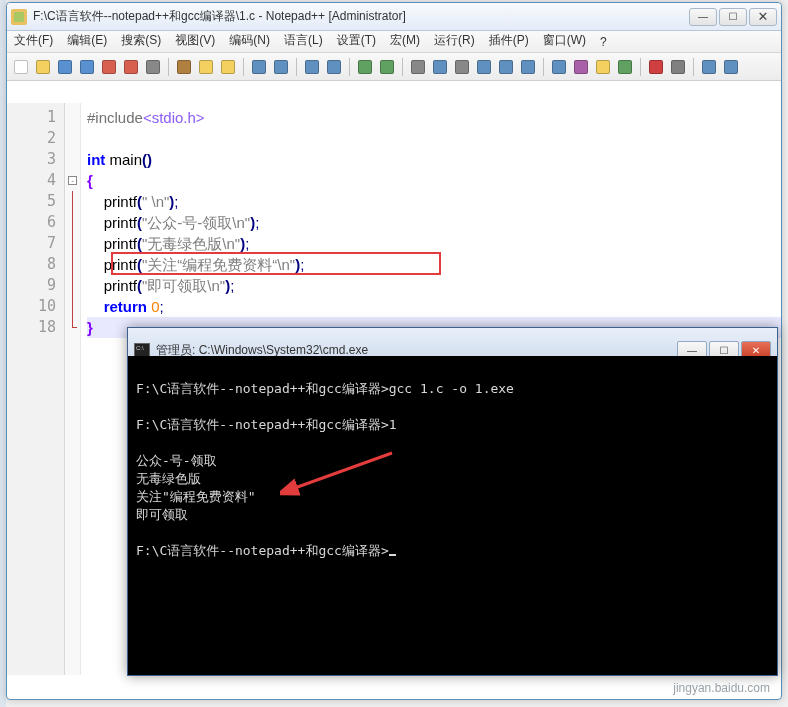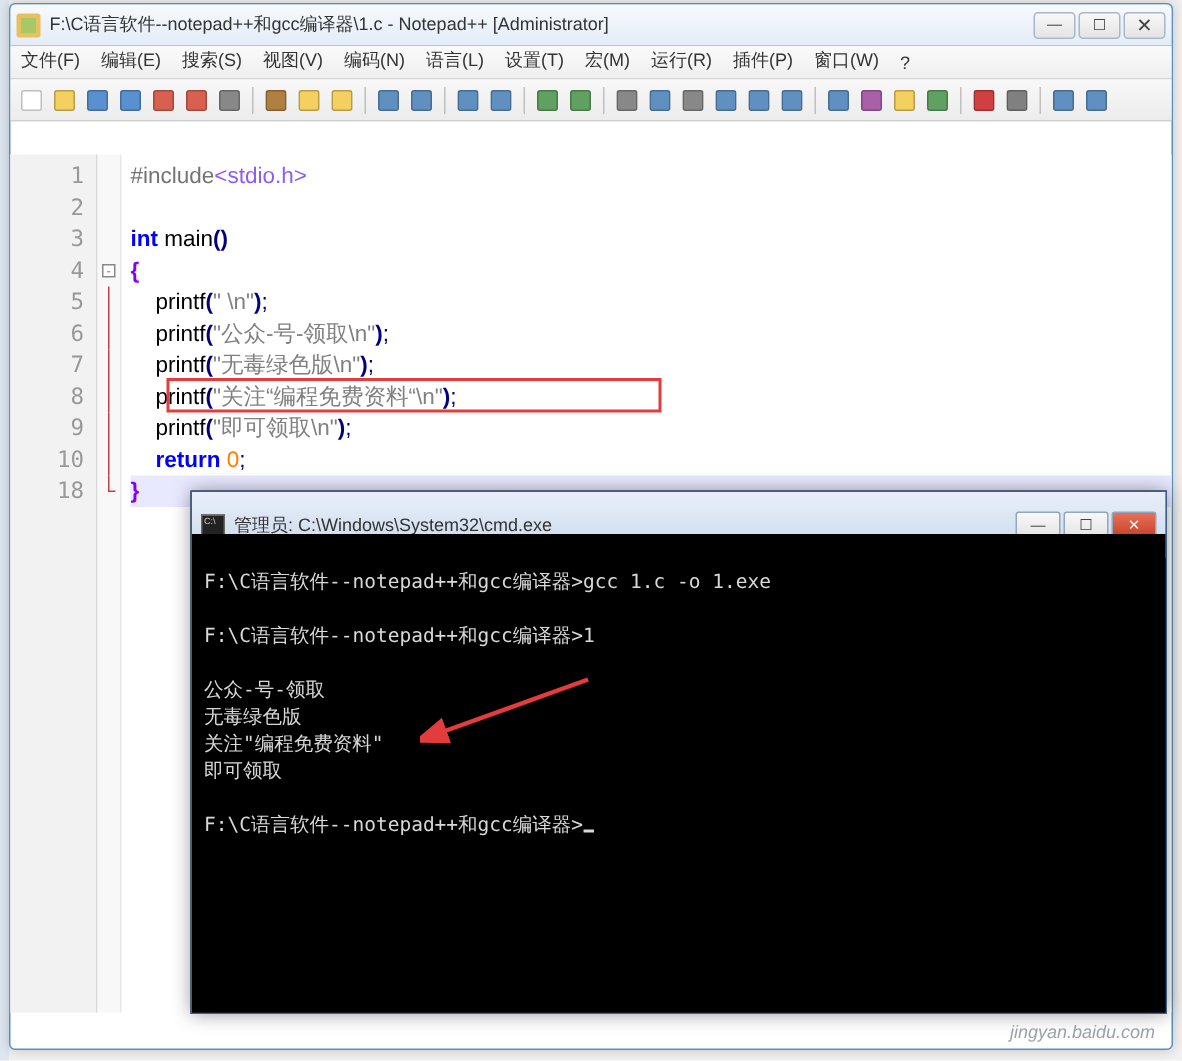--- a/index.html
+++ b/index.html
@@ -70,21 +70,21 @@
 .cmd-cursor { display: inline-block; width: 7px; height: 2px; background: #d8d8d8; vertical-align: -1px; animation: blink 1s steps(1) infinite; }
 @keyframes blink { 50% { opacity: 0; } }
 
 
 .arrow { position: absolute; pointer-events: none; }
 
 
 .watermark { position: absolute; right: 18px; bottom: 12px; text-align: right; color: #889298; opacity: 0.85; }
 .watermark .wm1 { font-size: 26px; font-weight: bold; letter-spacing: 1px; }
 .watermark .wm1 .paw { font-size: 14px; vertical-align: super; }
-.watermark .wm2 { font-size: 12px; font-style: italic; }
+.watermark .wm2 { font-size: 12px; }
 
 
 .edge-artifact { position: absolute; left: 0; top: 0; width: 6px; height: 707px; background: #dde6ef; }
 </style>
 </head>
 <body>
 
 <div class="edge-artifact"></div>
 
 <div class="main-window">

